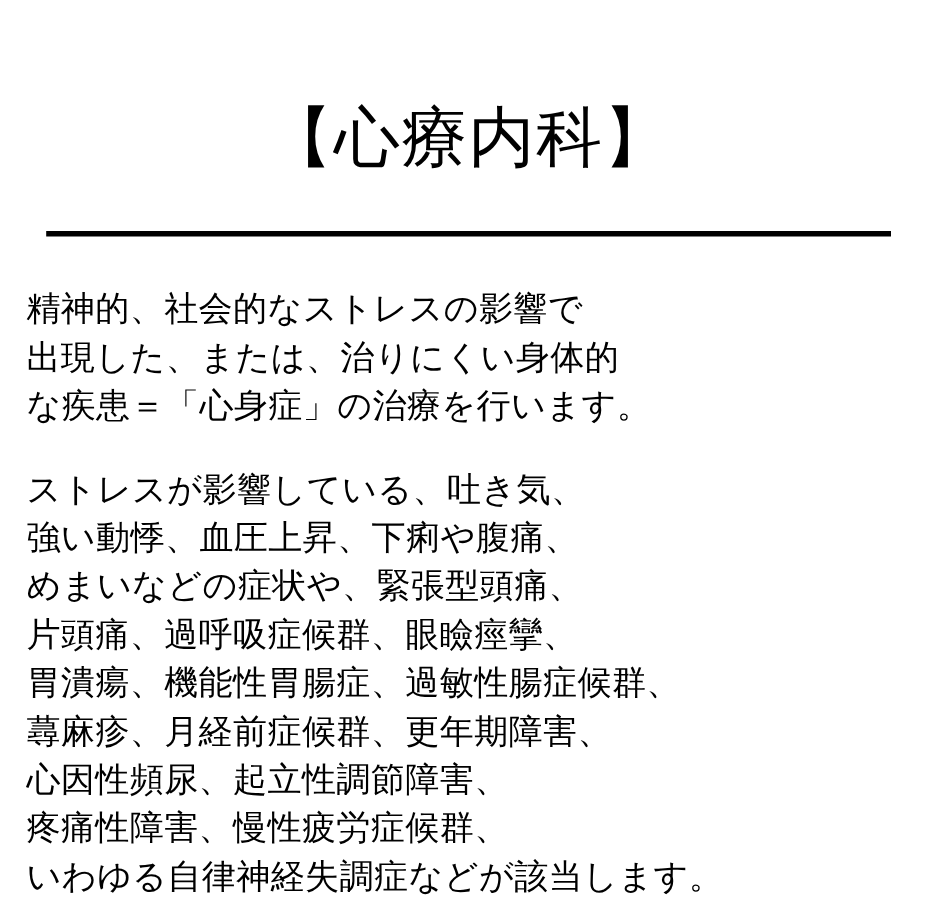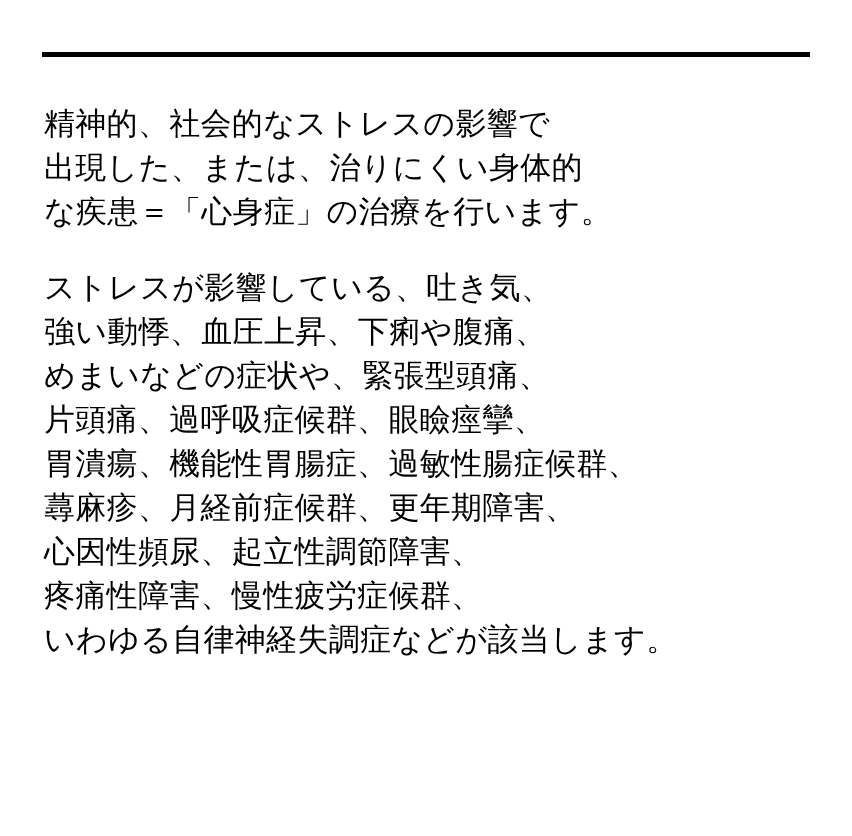--- a/index.html
+++ b/index.html
@@ -28,38 +28,39 @@
     font-weight: 400;
     padding-top: 52px;
     white-space: nowrap;
   }
   .divider {
     height: 5px;
     background: #000000;
     margin: 52px 42px 0 42px;
   }
   .body-block {
-    margin: 44px 0 0 44px;
+    margin: 44px 0 0 24px;
     width: 800px;
   }
   .para {
     font-size: 31px;
     line-height: 1.42;
     white-space: pre-wrap;
     letter-spacing: 0.01em;
   }
   .para + .para {
     margin-top: 32px;
   }
 </style>
 </head>
 <body>
 
 <div class="page">
 
+  <h1 class="title">【心療内科】</h1>
 
   <div class="divider"></div>
 
   <div class="body-block">
     <p class="para">精神的、社会的なストレスの影響で
 出現した、または、治りにくい身体的
 な疾患＝「心身症」の治療を行います。</p>
     <p class="para">ストレスが影響している、吐き気、
 強い動悸、血圧上昇、下痢や腹痛、
 めまいなどの症状や、緊張型頭痛、

